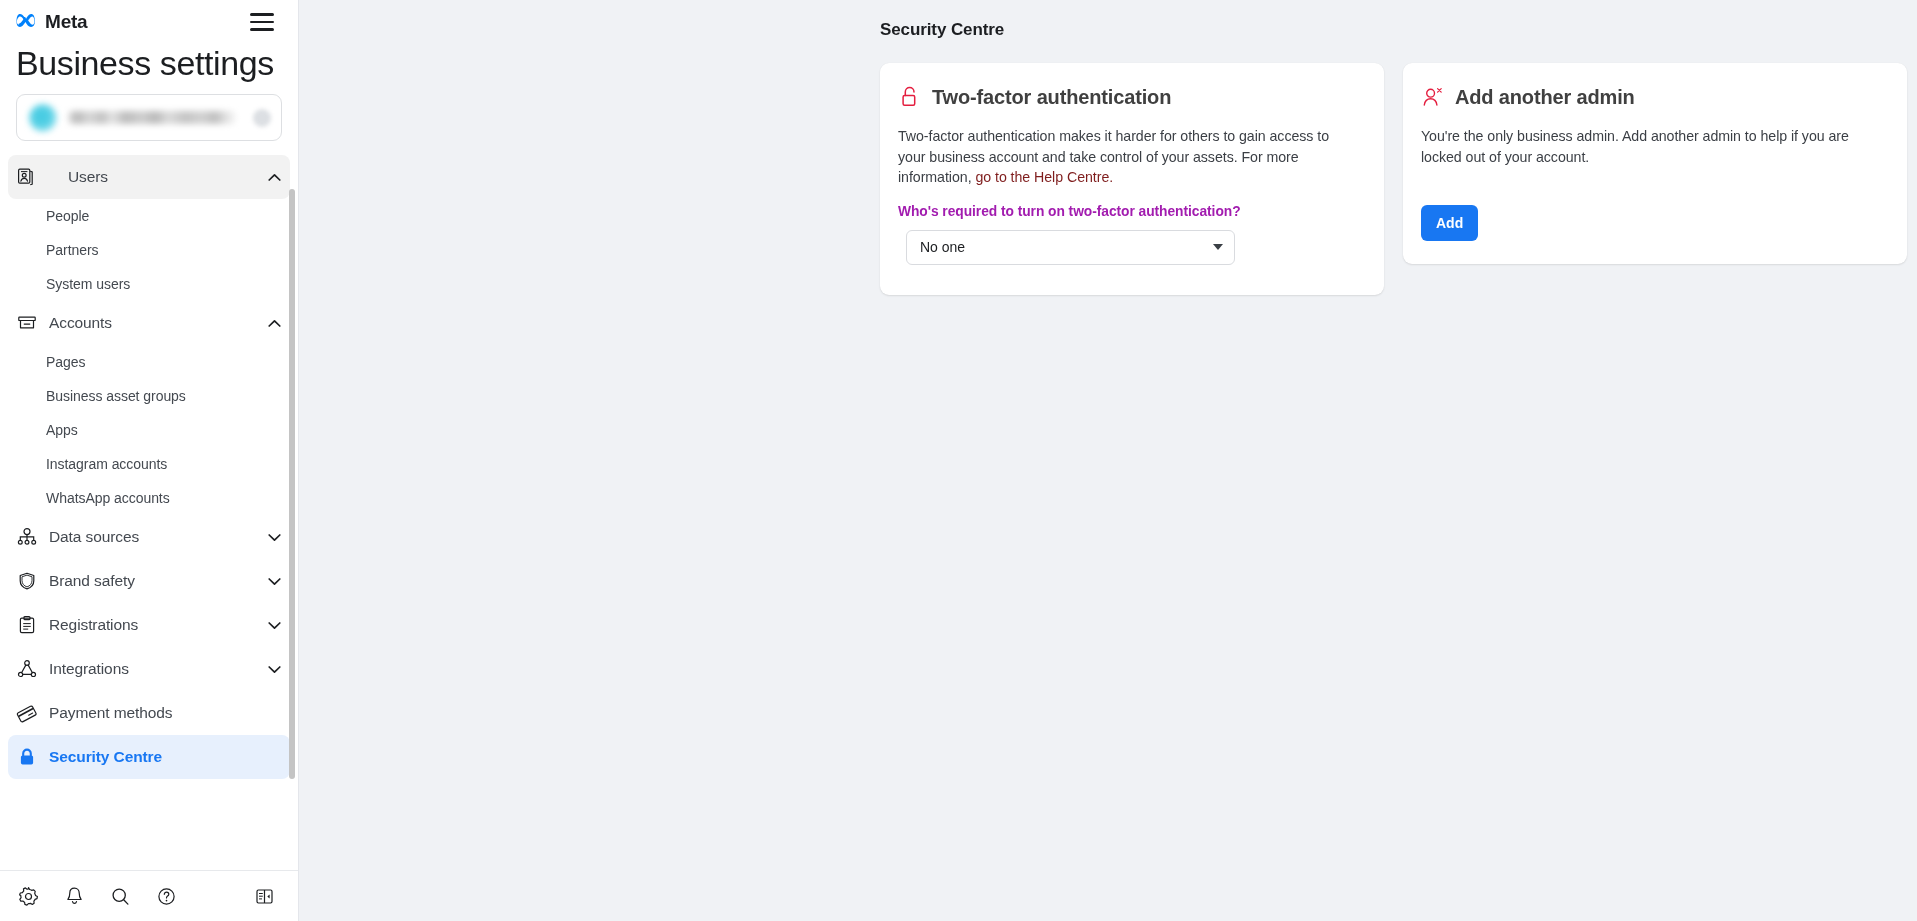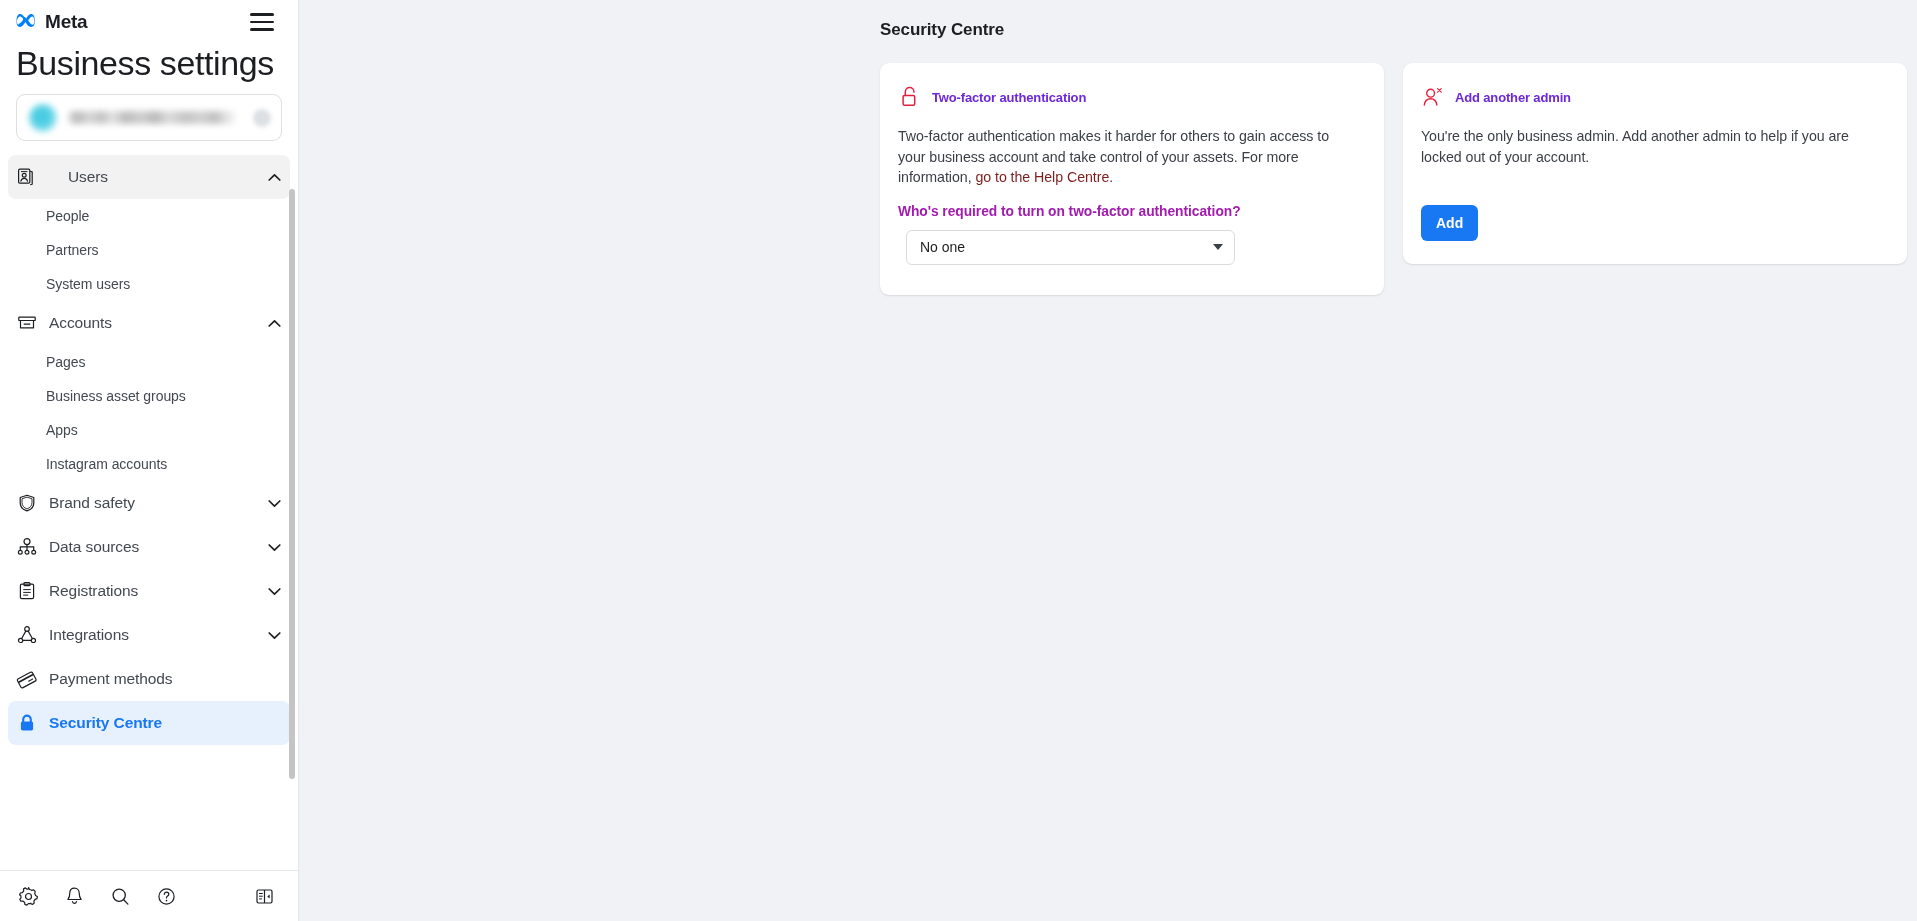--- a/index.html
+++ b/index.html
@@ -270,23 +270,23 @@
   }
   .card-head-icon {
     width: 24px;
     height: 26px;
     flex: 0 0 24px;
     display: flex;
     align-items: center;
     justify-content: center;
   }
   .card-title {
-    font-size: 13px;
+    font-size: 20px;
     font-weight: bold;
-    color: #6d28d9;
+    color: #404040;
     letter-spacing: -0.15px;
   }
 
   .card-body {
     font-size: 14.2px;
     line-height: 20.5px;
     color: #3b3f45;
     letter-spacing: -0.05px;
     max-width: 470px;
   }
@@ -416,47 +416,48 @@
           <span class="chev">
             <svg width="13" height="9" viewBox="0 0 13 9" fill="none" stroke="#1c1e21" stroke-width="1.7" stroke-linecap="round" stroke-linejoin="round">
                 <path d="M1.2 7L6.5 1.8 11.8 7"></path>
               </svg>
           </span>
         </div>
         <div class="nav-child">Pages</div>
         <div class="nav-child">Business asset groups</div>
         <div class="nav-child">Apps</div>
         <div class="nav-child">Instagram accounts</div>
-
-        <div class="nav-group-row">
-          <span class="nav-icon">
-            <svg width="20" height="20" viewBox="0 0 20 20" fill="none" stroke="#1c1e21" stroke-width="1.2">
-              <path d="M10 2.2L3.2 4.5v5.2c0 4 2.9 7 6.8 8.1 3.9-1.1 6.8-4.1 6.8-8.1V4.5L10 2.2z" stroke-linejoin="round"></path>
-              <path d="M10 4.1L5 5.8v3.9c0 3 2.1 5.3 5 6.2 2.9-0.9 5-3.2 5-6.2V5.8L10 4.1z" stroke-width="0.9"></path>
-            </svg>
-          </span>
-          <span class="nav-label">Brand safety</span>
-          <span class="chev">
-            <svg width="13" height="9" viewBox="0 0 13 9" fill="none" stroke="#1c1e21" stroke-width="1.7" stroke-linecap="round" stroke-linejoin="round">
-                <path d="M1.2 2L6.5 7.2 11.8 2"></path>
-              </svg>
-          </span>
-        </div>
+        <div class="nav-child">WhatsApp accounts</div>
 
         <div class="nav-group-row">
           <span class="nav-icon">
             <svg width="20" height="20" viewBox="0 0 20 20" fill="none" stroke="#1c1e21" stroke-width="1.2">
               <circle cx="10" cy="4.6" r="3"></circle>
               <circle cx="3.3" cy="15.2" r="1.9"></circle>
               <circle cx="10" cy="15.2" r="1.9"></circle>
               <circle cx="16.7" cy="15.2" r="1.9"></circle>
               <path d="M10 7.6v5.7M10 9.8H3.3v3.5M10 9.8h6.7v3.5" stroke-linecap="round"></path>
             </svg>
           </span>
           <span class="nav-label">Data sources</span>
+          <span class="chev">
+            <svg width="13" height="9" viewBox="0 0 13 9" fill="none" stroke="#1c1e21" stroke-width="1.7" stroke-linecap="round" stroke-linejoin="round">
+                <path d="M1.2 2L6.5 7.2 11.8 2"></path>
+              </svg>
+          </span>
+        </div>
+
+        <div class="nav-group-row">
+          <span class="nav-icon">
+            <svg width="20" height="20" viewBox="0 0 20 20" fill="none" stroke="#1c1e21" stroke-width="1.2">
+              <path d="M10 2.2L3.2 4.5v5.2c0 4 2.9 7 6.8 8.1 3.9-1.1 6.8-4.1 6.8-8.1V4.5L10 2.2z" stroke-linejoin="round"></path>
+              <path d="M10 4.1L5 5.8v3.9c0 3 2.1 5.3 5 6.2 2.9-0.9 5-3.2 5-6.2V5.8L10 4.1z" stroke-width="0.9"></path>
+            </svg>
+          </span>
+          <span class="nav-label">Brand safety</span>
           <span class="chev">
             <svg width="13" height="9" viewBox="0 0 13 9" fill="none" stroke="#1c1e21" stroke-width="1.7" stroke-linecap="round" stroke-linejoin="round">
                 <path d="M1.2 2L6.5 7.2 11.8 2"></path>
               </svg>
           </span>
         </div>
 
         <div class="nav-group-row">
           <span class="nav-icon">
             <svg width="20" height="20" viewBox="0 0 20 20" fill="none" stroke="#1c1e21" stroke-width="1.2">

